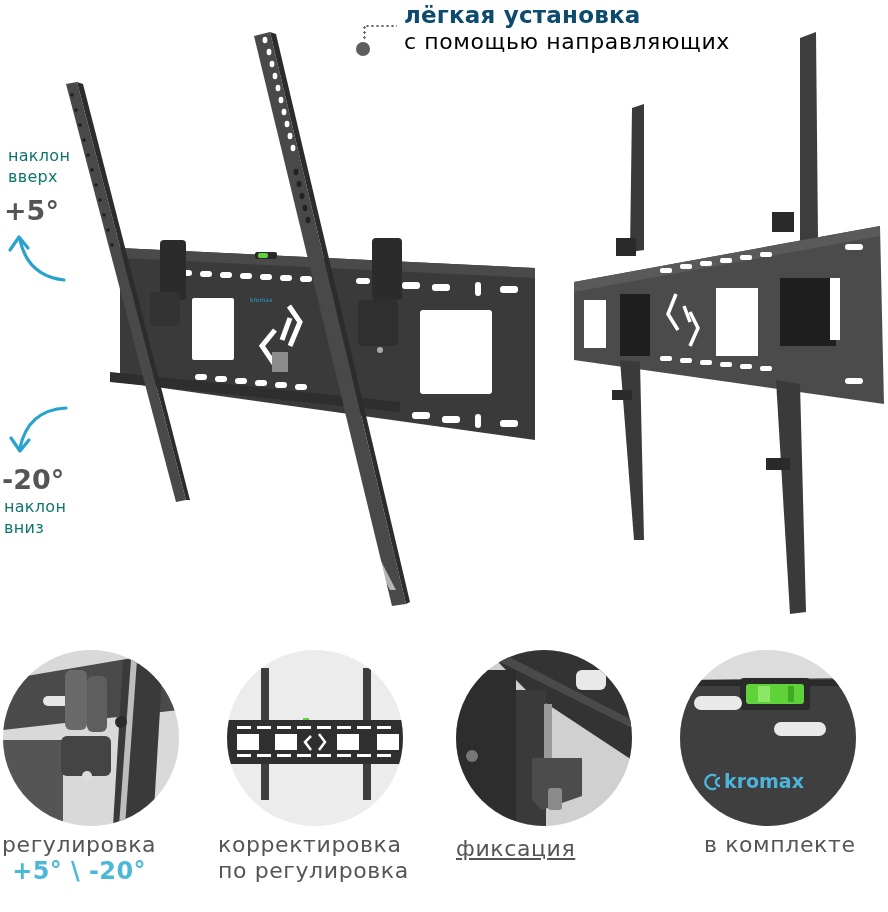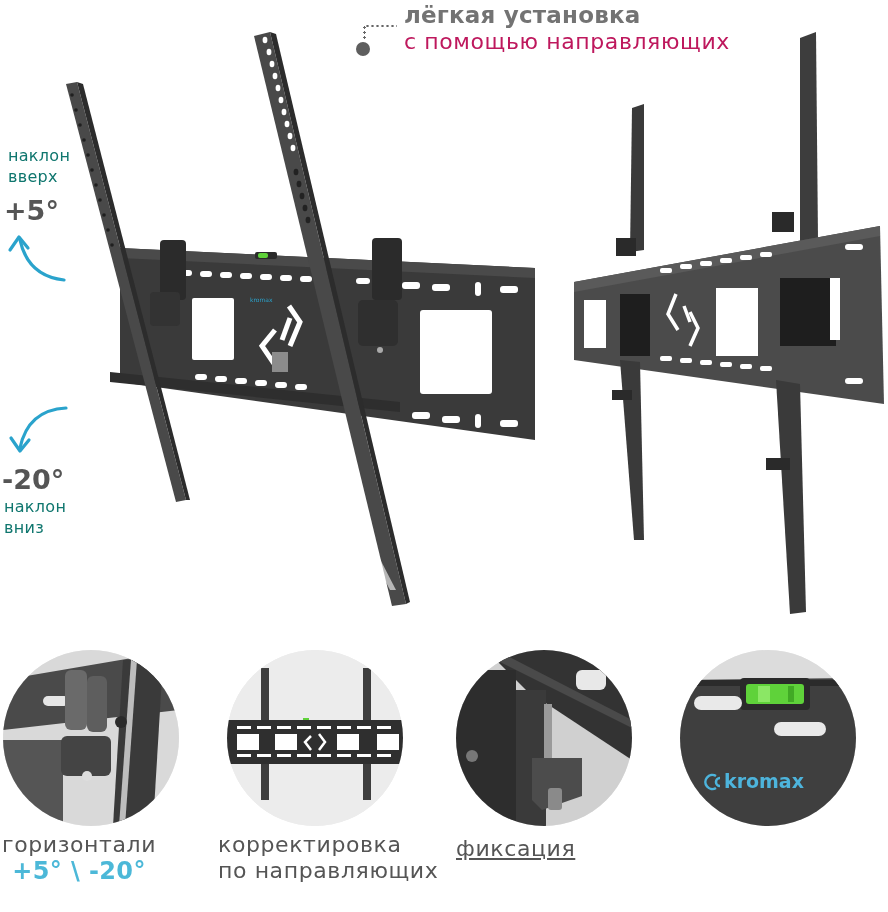--- a/index.html
+++ b/index.html
@@ -2,22 +2,22 @@
 <html><head>
   <meta charset="utf-8">
   <style>
     * { box-sizing: border-box; margin: 0; padding: 0; }
     html, body { width: 888px; height: 912px; background: #ffffff; overflow: hidden; }
     body { position: relative; font-family: "DejaVu Sans", "Liberation Sans", sans-serif; color: #4a4a4a; }
 
     .abs { position: absolute; }
 
     
-    .callout-title { left: 404px; top: 2px; font-size: 23px; font-weight: bold; color: #737373; letter-spacing: 0.2px; }
-    .callout-sub { left: 404px; top: 29px; font-size: 22px; color: #be185d; letter-spacing: 0.6px; }
+    .callout-title { left: 404px; top: 2px; font-size: 23px; font-weight: bold; color: #0c4a6e; letter-spacing: 0.2px; }
+    .callout-sub { left: 404px; top: 29px; font-size: 22px; color: #000000; letter-spacing: 0.6px; }
     .dot-line { left: 365px; top: 25px; width: 32px; height: 2px;
       background-image: radial-gradient(circle, #666 1px, transparent 1.3px); background-size: 5px 2px; }
     .dot-vert { left: 363px; top: 25px; width: 3px; height: 16px;
       background-image: radial-gradient(circle, #666 1px, transparent 1.3px); background-size: 3px 5px; }
     .dot-big { left: 356px; top: 42px; width: 14px; height: 14px; border-radius: 50%; background: #5e5e5e; }
 
     
     .tilt-small { font-size: 16px; color: #0f766e; line-height: 21px; letter-spacing: 0.3px; }
     .tilt-big { font-size: 27px; font-weight: bold; color: #555; }
 
@@ -278,27 +278,28 @@
     <rect x="94" y="72" width="52" height="14" rx="7" fill="#e9e9e9"></rect>
     <g fill="none" stroke="#4db4dc" stroke-width="2.6">
       <path d="M36 126 A7 7 0 1 0 36 138"></path>
       <path d="M40 128 A4 4 0 1 0 40 136"></path>
     </g>
     <text x="44" y="138" font-size="19" font-weight="bold" fill="#4db4dc" font-family="DejaVu Sans, sans-serif">kromax</text>
   </svg>
 </div>
 
 <div class="abs cap" style="left:2px; top:832px;">
-  <div>горизонтали</div>
+  <div>регулировка</div>
   <div class="cap-accent">+5° \ -20°</div>
 </div>
 
 <div class="abs cap" style="left:218px; top:832px;">
   <div>корректировка</div>
-  <div>по направляющих</div>
+  <div>по регулировка</div>
 </div>
 
 <div class="abs cap" style="left:456px; top:836px;text-decoration:underline;">
   <div>фиксация</div>
 </div>
 
 <div class="abs cap" style="left:704px; top:832px;">
+  <div>в комплекте</div>
 </div>
 
 </body></html>

